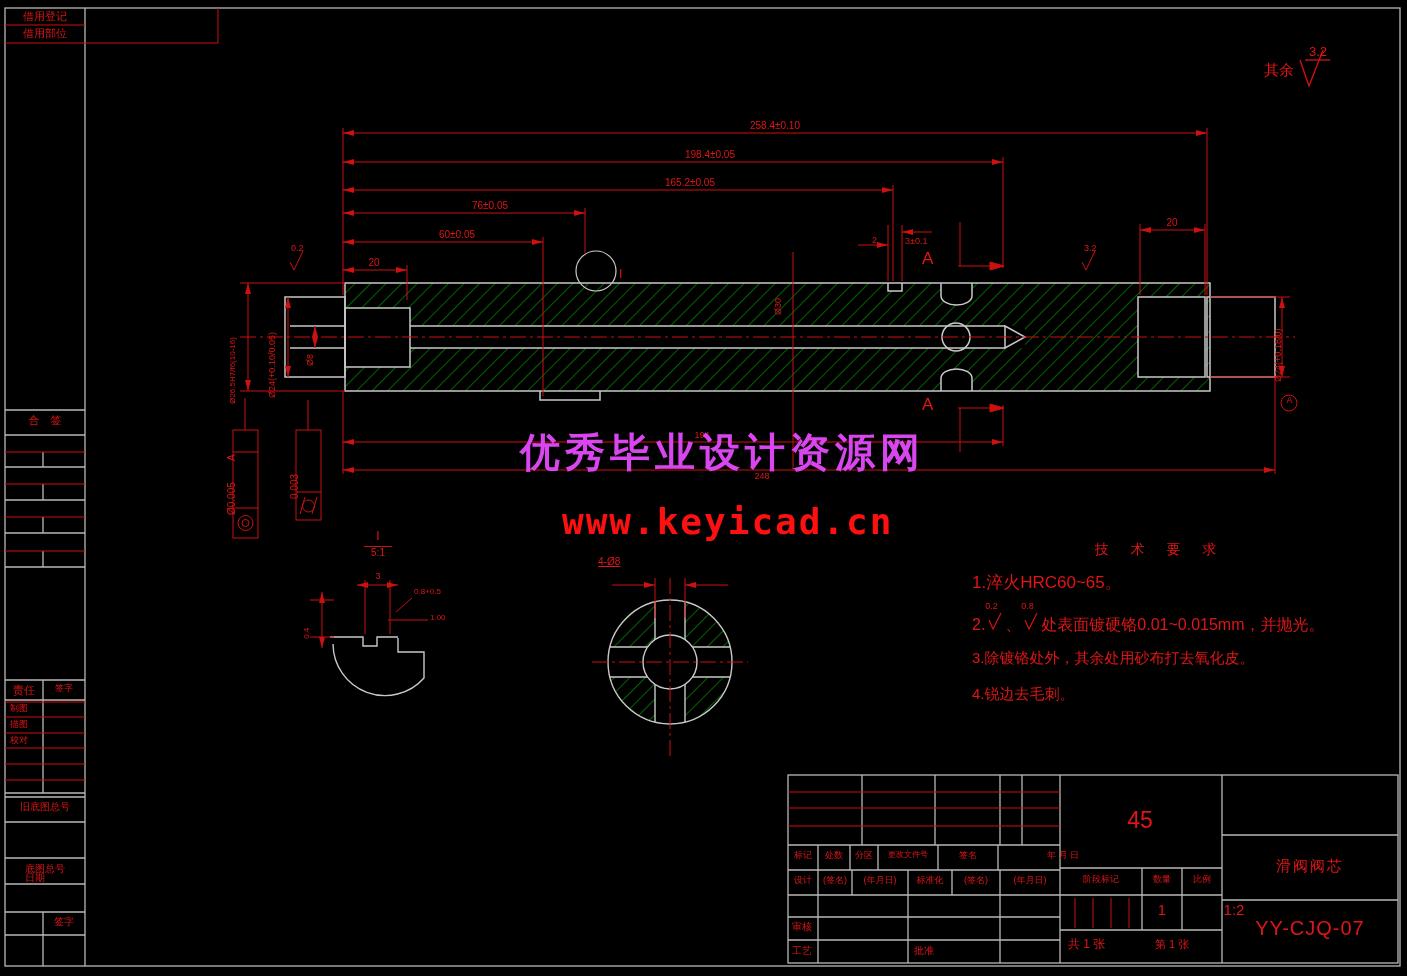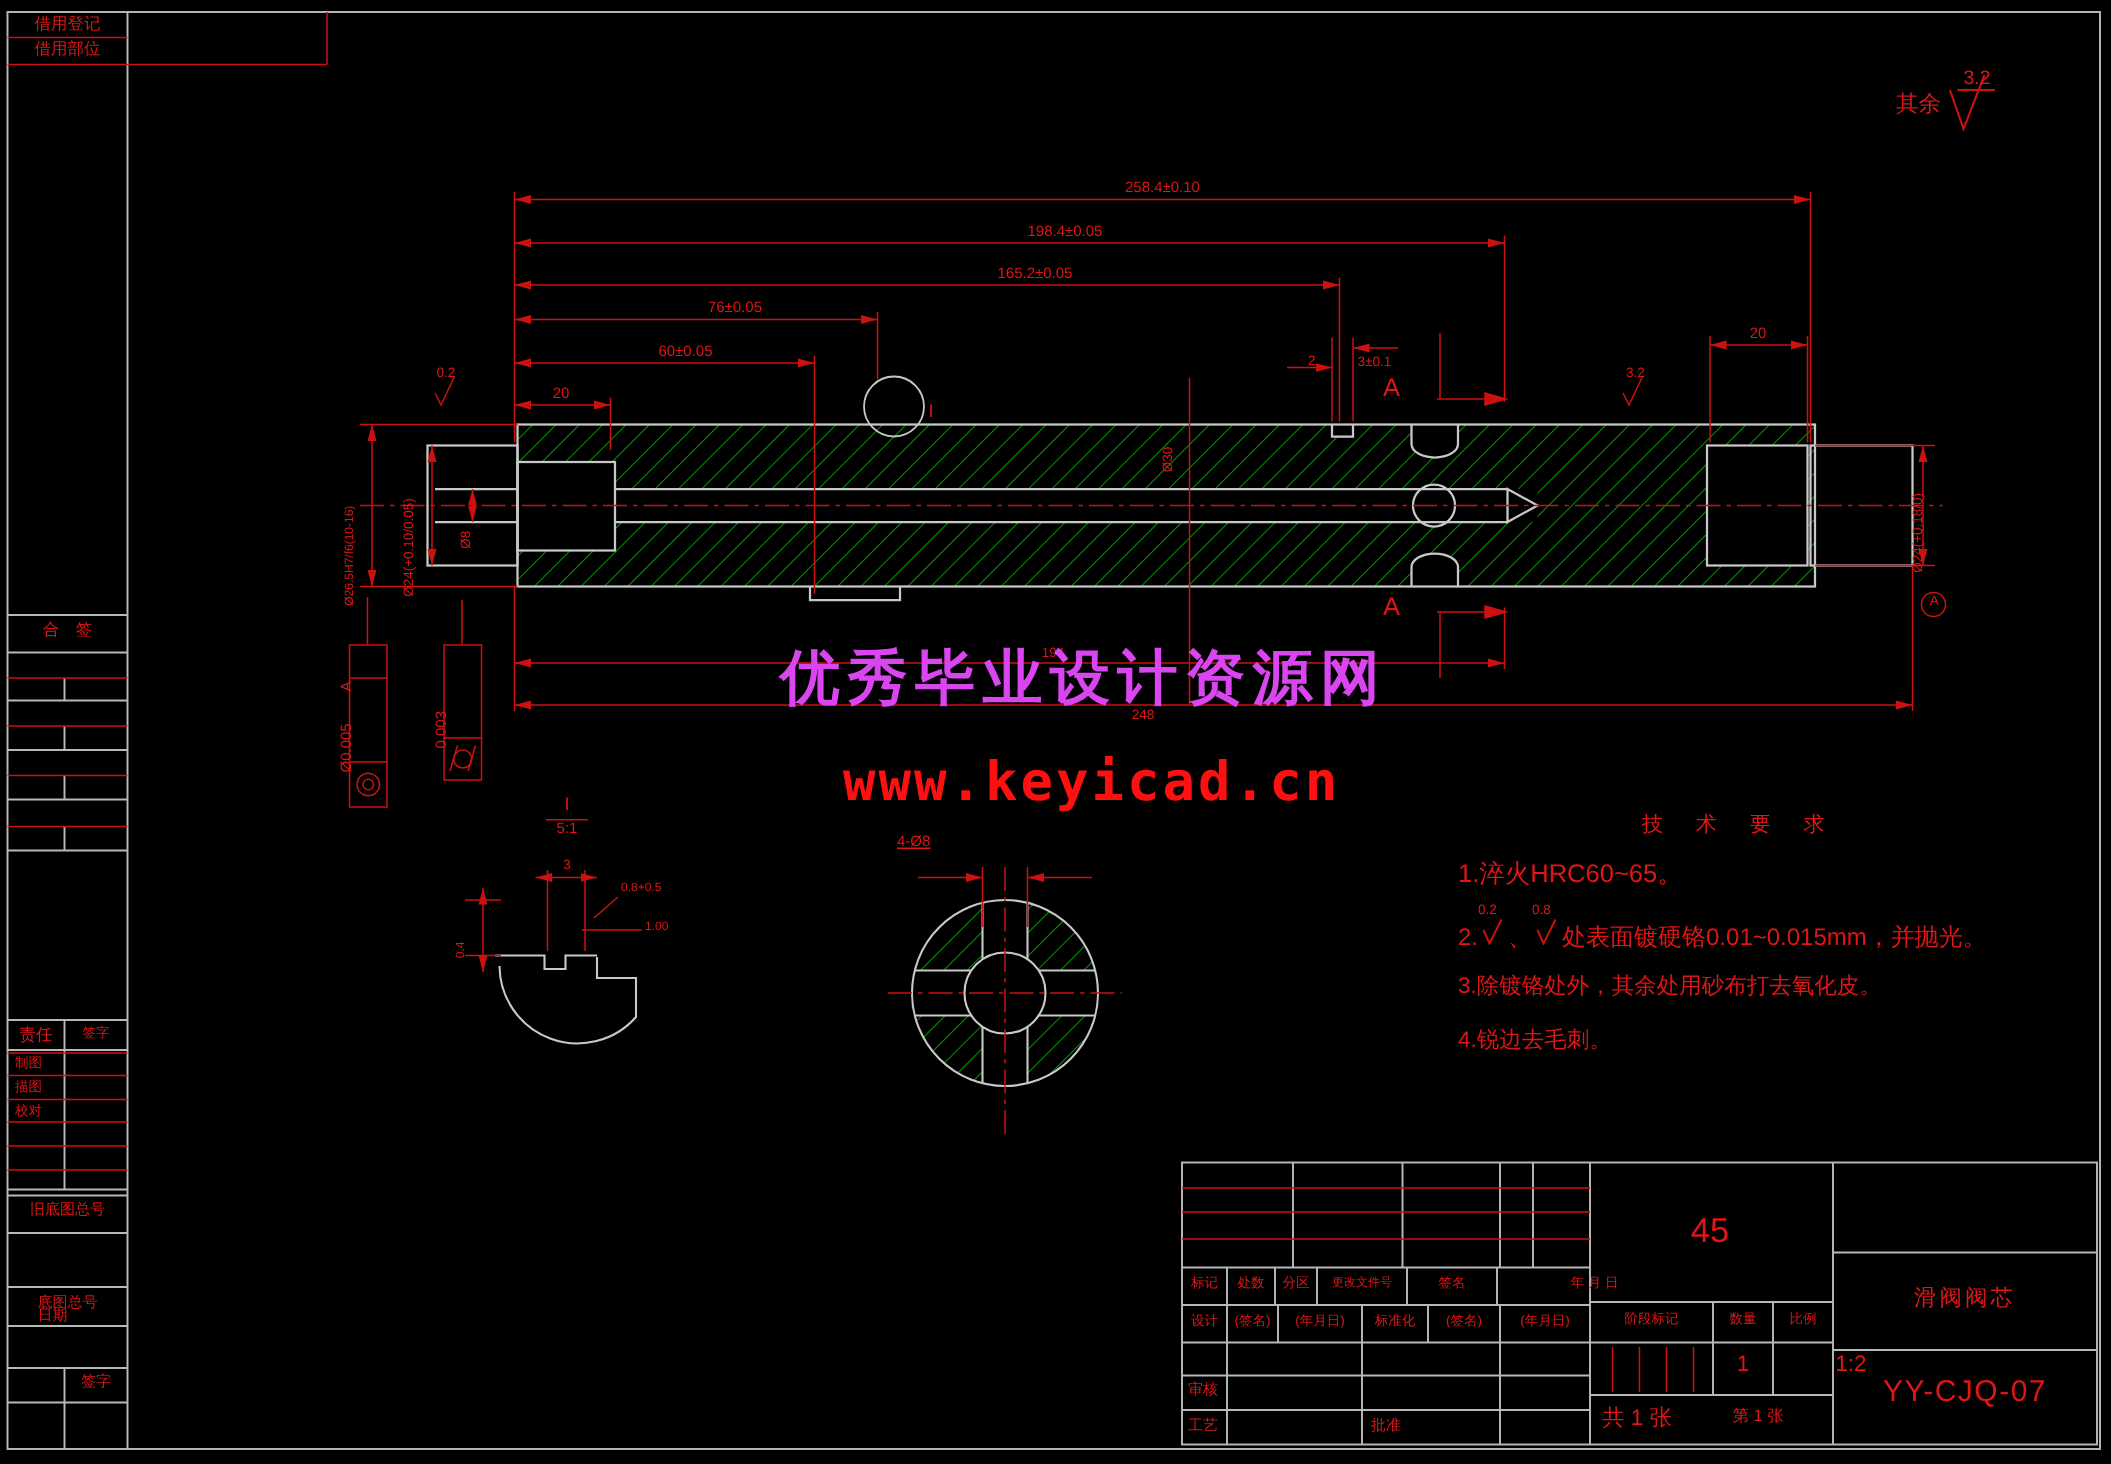--- a/index.html
+++ b/index.html
@@ -348,16 +348,16 @@
 <div class="t c" style="left:952px;top:876px;width:48px;font-size:9px;">(签名)</div>
 <div class="t c" style="left:1000px;top:876px;width:60px;font-size:9px;">(年月日)</div>
 <div class="t" style="left:792px;top:921px;font-size:10px;">审核</div>
 <div class="t" style="left:792px;top:945px;font-size:10px;">工艺</div>
 <div class="t" style="left:914px;top:945px;font-size:10px;">批准</div>
 <div class="t c" style="left:1060px;top:875px;width:82px;font-size:9px;">阶段标记</div>
 <div class="t c" style="left:1142px;top:875px;width:40px;font-size:9px;">数量</div>
 <div class="t c" style="left:1182px;top:875px;width:40px;font-size:9px;">比例</div>
 <div class="t c" style="left:1142px;top:902px;width:40px;font-size:15px;">1</div>
 <div class="t c" style="left:1182px;top:902px;width:40px;font-size:15px;padding-left:32px;">1:2</div>
-<div class="t" style="left:1068px;top:938px;font-size:15px;">共 1 张</div>
+<div class="t" style="left:1068px;top:938px;font-size:12px;">共 1 张</div>
 <div class="t" style="left:1155px;top:938px;font-size:11px;">第 1 张</div>
 
 </div>
 
 </body></html>

